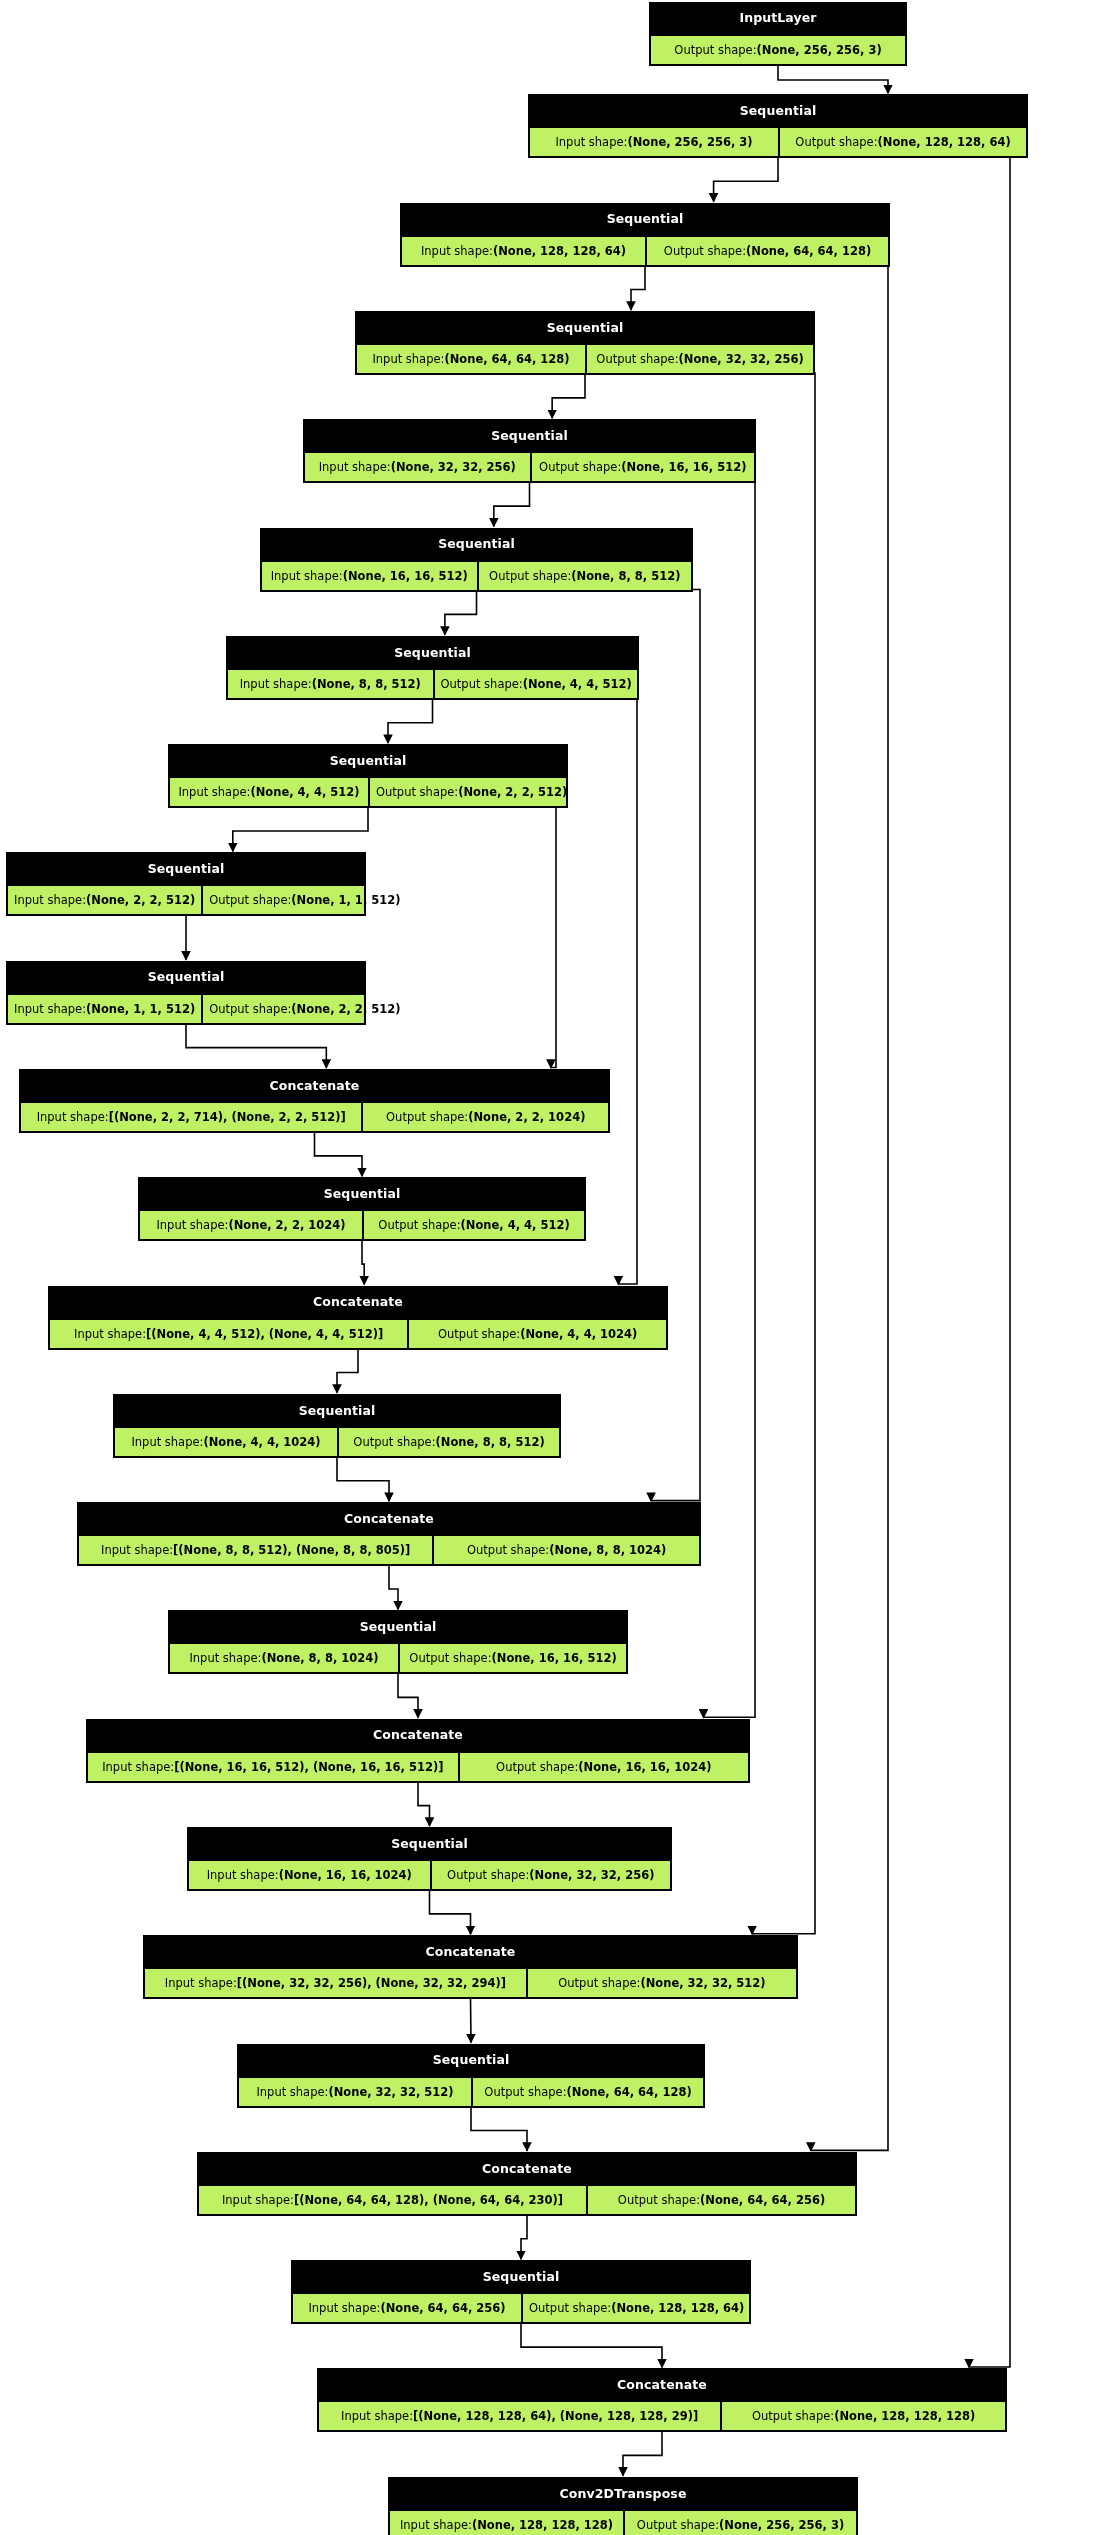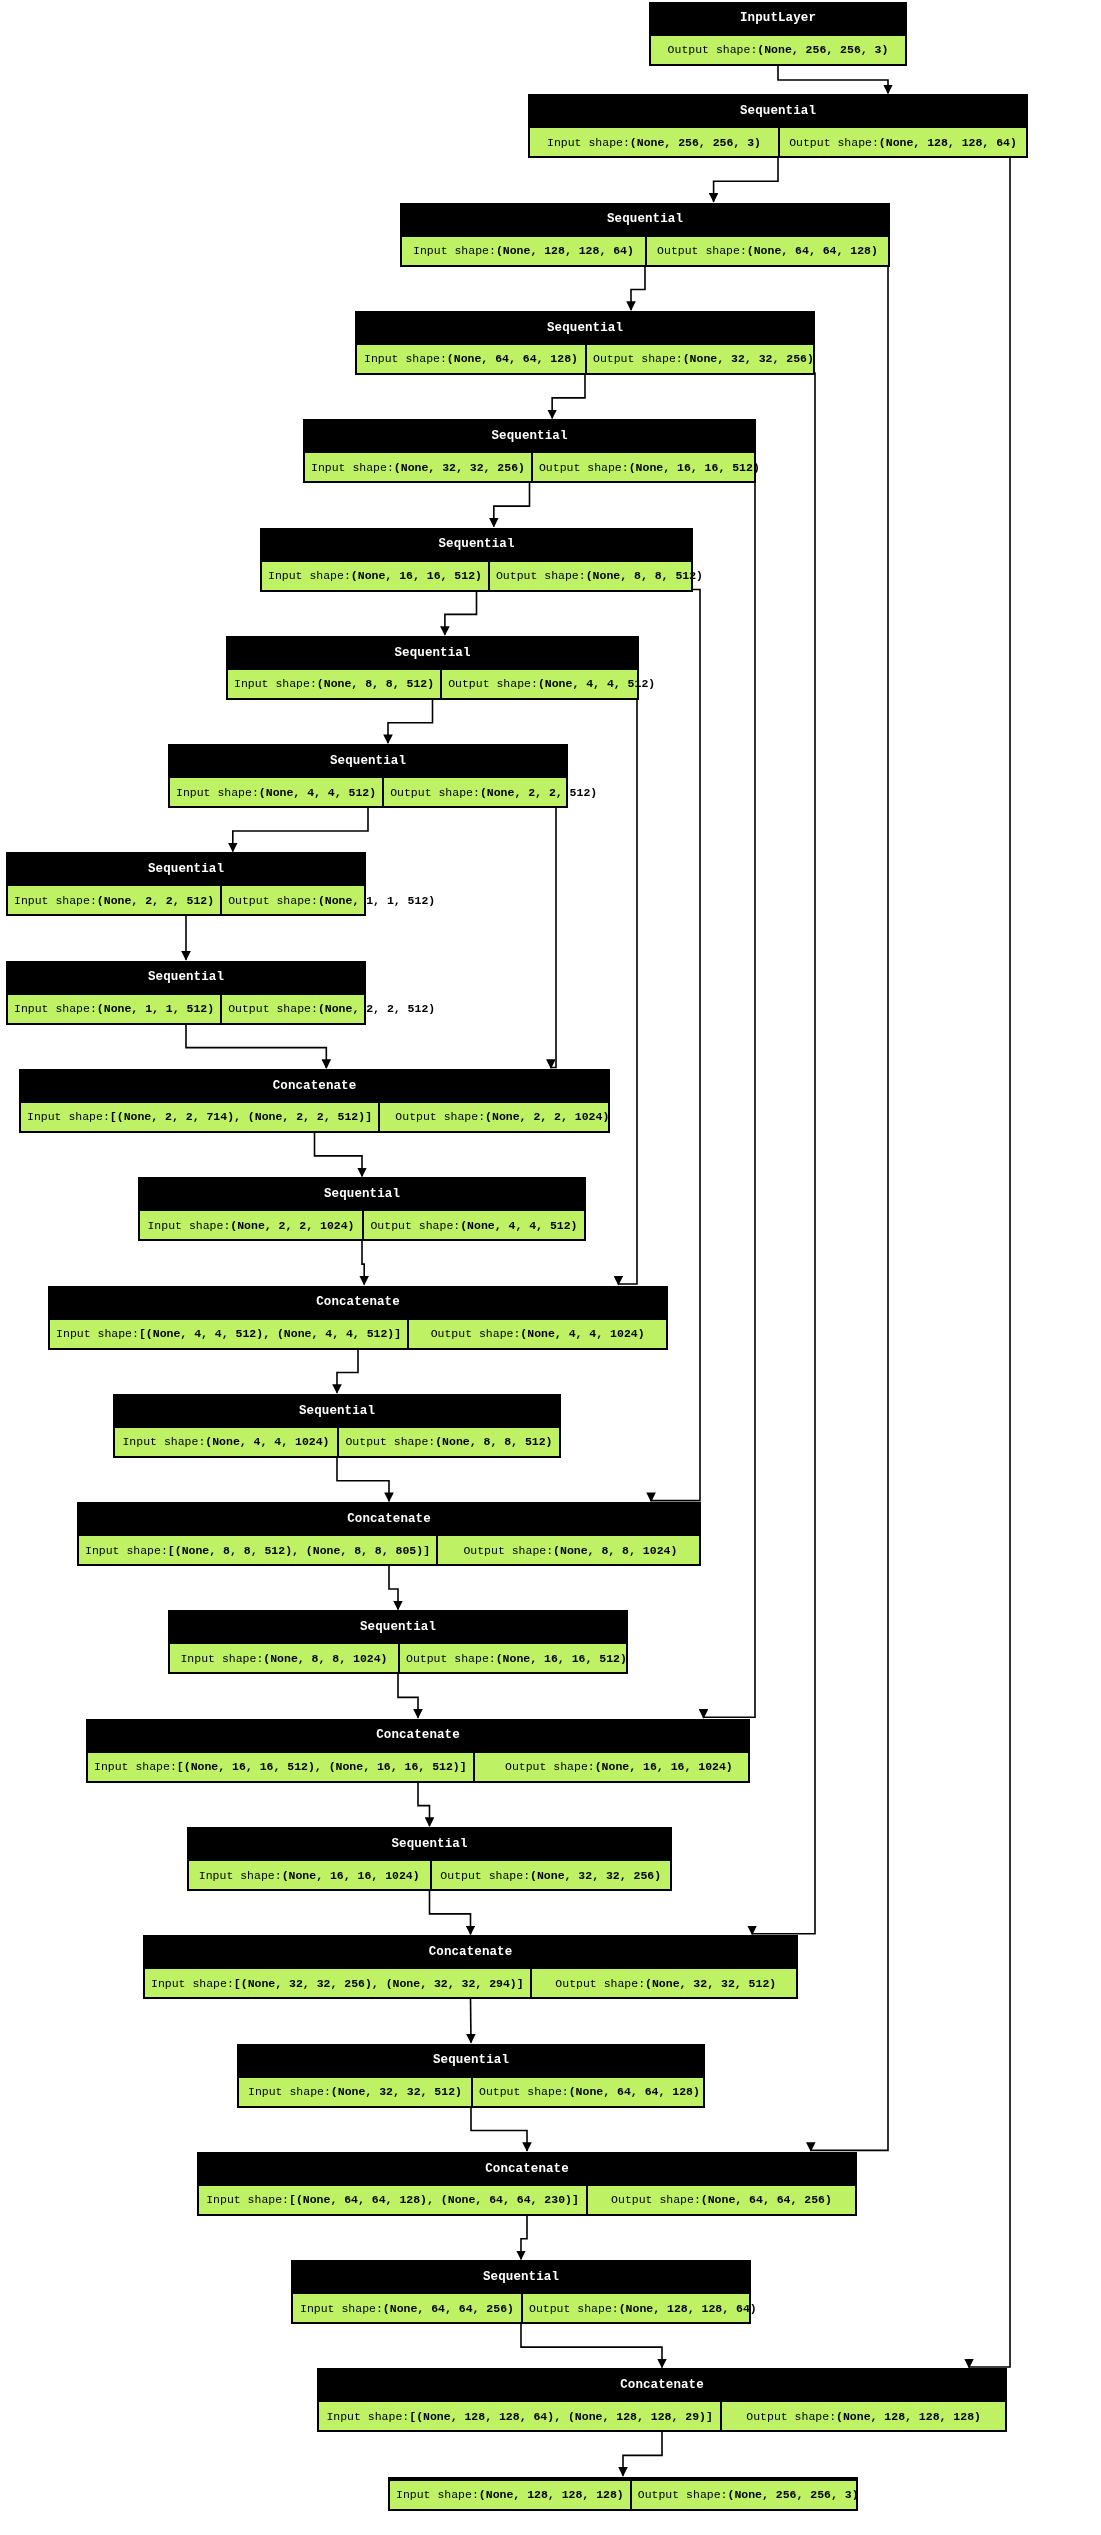--- a/index.html
+++ b/index.html
@@ -1,21 +1,21 @@
 <!DOCTYPE html>
 <html><head>
 <meta charset="utf-8">
 <title>Keras Model Plot</title>
 <style>
   html,body{margin:0;padding:0;background:#ffffff;}
   body{
     font-family:"DejaVu Sans","Liberation Sans",sans-serif;
     width:1101px;height:2535px;position:relative;overflow:hidden;
   }
-  #graph{position:absolute;left:0;top:0;width:1101px;height:2535px;font-family:Liberation Mono, monospace;}
+  #graph{position:absolute;left:0;top:0;width:1101px;height:2535px;}
   svg#edges{position:absolute;left:0;top:0;width:1101px;height:2535px;pointer-events:none;}
 
   .node{
     position:absolute;
     box-sizing:border-box;
     border:2px solid #000;
     background:#ffffff;
     display:flex;flex-direction:column;
   }
   .node-title{
@@ -380,20 +380,21 @@
           <span class="lbl">Input shape:</span> 
           <span class="val">[(None, 128, 128, 64), (None, 128, 128, 29)]</span>
         </div>
         <div class="cell" style="flex: 0 0 41.5%;">
           <span class="lbl">Output shape:</span> 
           <span class="val">(None, 128, 128, 128)</span>
         </div>
       </div>
     </div>
     <div class="node" style="left: 388px; top: 2476.75px; width: 470px;">
+      <div class="node-title">Conv2DTranspose</div>
       <div class="node-body">
         <div class="cell" style="flex: 0 0 50%;">
           <span class="lbl">Input shape:</span> 
           <span class="val">(None, 128, 128, 128)</span>
         </div>
         <div class="cell" style="flex: 0 0 50%;">
           <span class="lbl">Output shape:</span> 
           <span class="val">(None, 256, 256, 3)</span>
         </div>
       </div>

